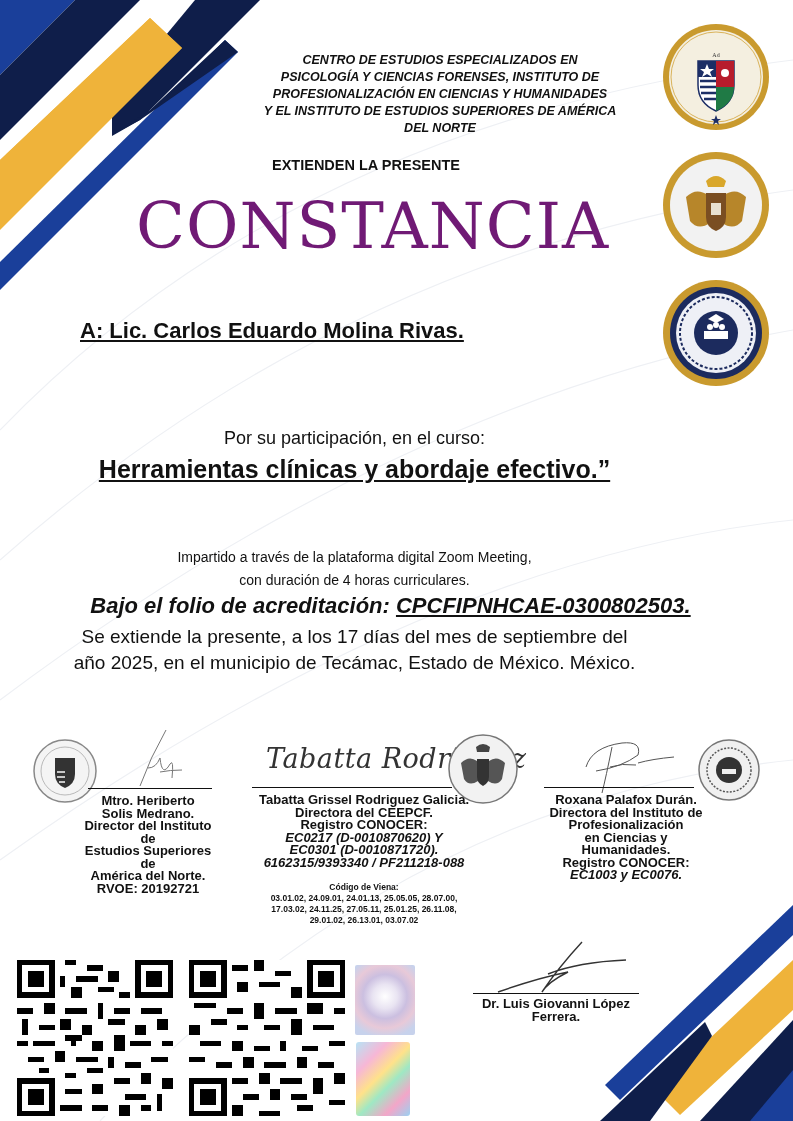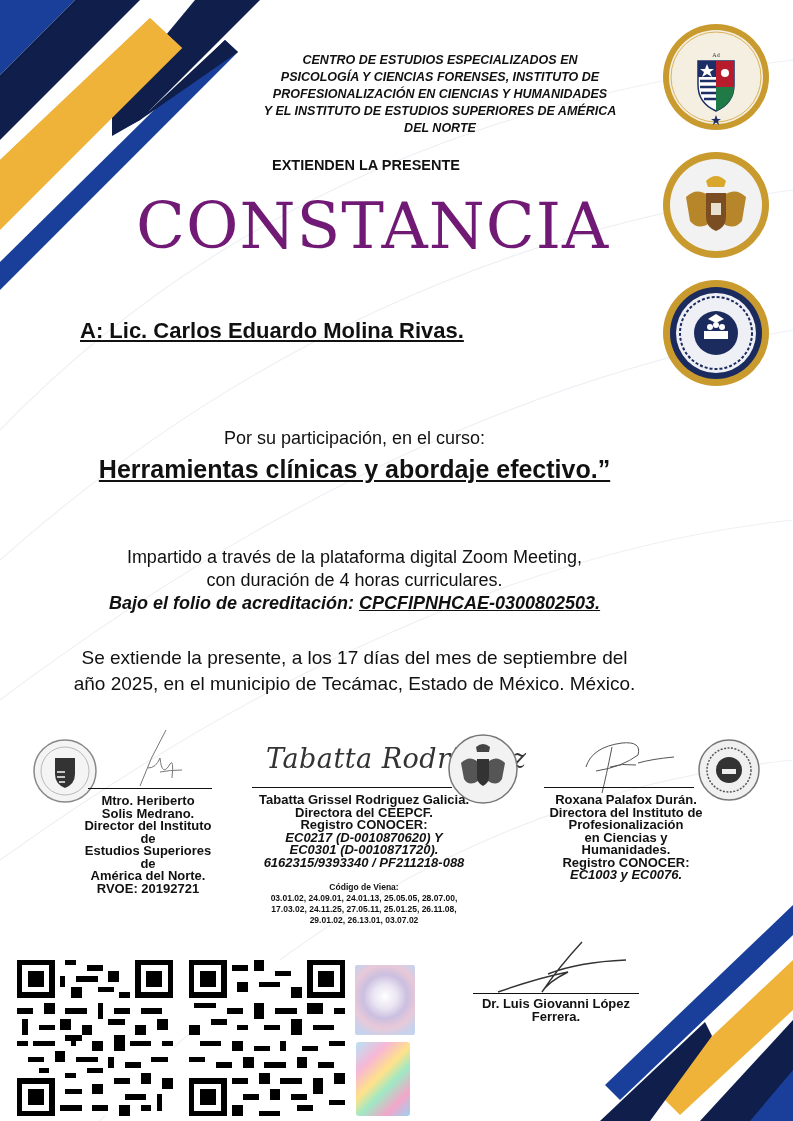--- a/index.html
+++ b/index.html
@@ -7,24 +7,24 @@
   .abs{position:absolute;}
   .bg-svg{position:absolute;left:0;top:0;width:793px;height:1121px;}
   .header-text{left:230px;top:52px;width:420px;text-align:center;font-weight:bold;font-style:italic;font-size:12.5px;line-height:17px;color:#111;}
   .header-text div{white-space:nowrap;}
   .extienden{left:272px;top:157px;font-weight:bold;font-size:14.5px;color:#111;}
   .title{left:136px;top:186px;font-family:"DejaVu Serif","Liberation Serif",serif;font-size:64px;color:#701a75;letter-spacing:1px;line-height:80px;}
   .recipient{left:80px;top:318px;font-weight:bold;font-size:22px;text-decoration:underline;color:#111;}
   .center-block{left:0;width:709px;text-align:center;}
   .por{top:428px;font-size:18px;}
   .course{top:452px;font-weight:bold;font-size:25px;line-height:35px;text-decoration:underline;}
-  .impartido{top:546px;font-size:18px;line-height:23px;}
-  .folio{top:593px;font-size:18px;font-weight:bold;font-style:italic;}
+  .impartido{top:546px;font-size:14px;line-height:23px;}
+  .folio{top:593px;font-size:22px;font-weight:bold;font-style:italic;padding-left:36px;}
   .folio u{text-decoration:underline;}
-  .extiende{top:645px;font-size:19px;line-height:26px;text-align:center;}
+  .extiende{top:624px;font-size:19px;line-height:26px;text-align:center;}
   .seal{border-radius:50%;}
   .sig-line{height:1px;background:#111;}
   .sig-text{font-weight:bold;font-size:13px;line-height:12.5px;text-align:center;color:#111;}
   .sig-text .it{font-style:italic;}
   .qr{background:#fff;}
   .holo1{left:355px;top:965px;width:60px;height:70px;background:radial-gradient(circle at 50% 45%,#fff 0,#e9e4f2 25%,#cbbfe0 45%,#e8c9d8 65%,#c7d2ec 85%);border-radius:2px;}
   .holo2{left:356px;top:1042px;width:54px;height:74px;background:linear-gradient(135deg,#b7e3f5,#f7b7d6 25%,#ffe28a 45%,#9fe8c4 60%,#f3a6c8 80%,#9ad1f2);border-radius:3px;}
 </style>
 </head>
 <body>

